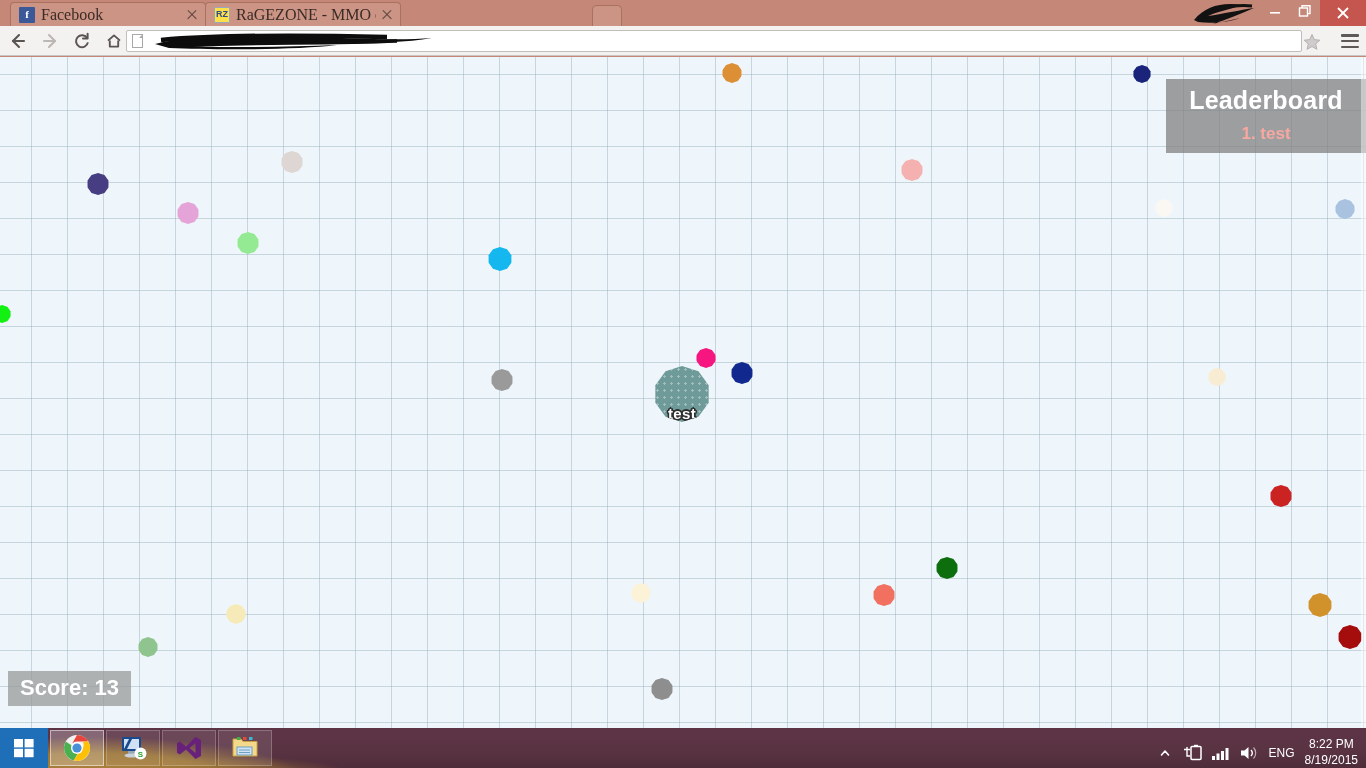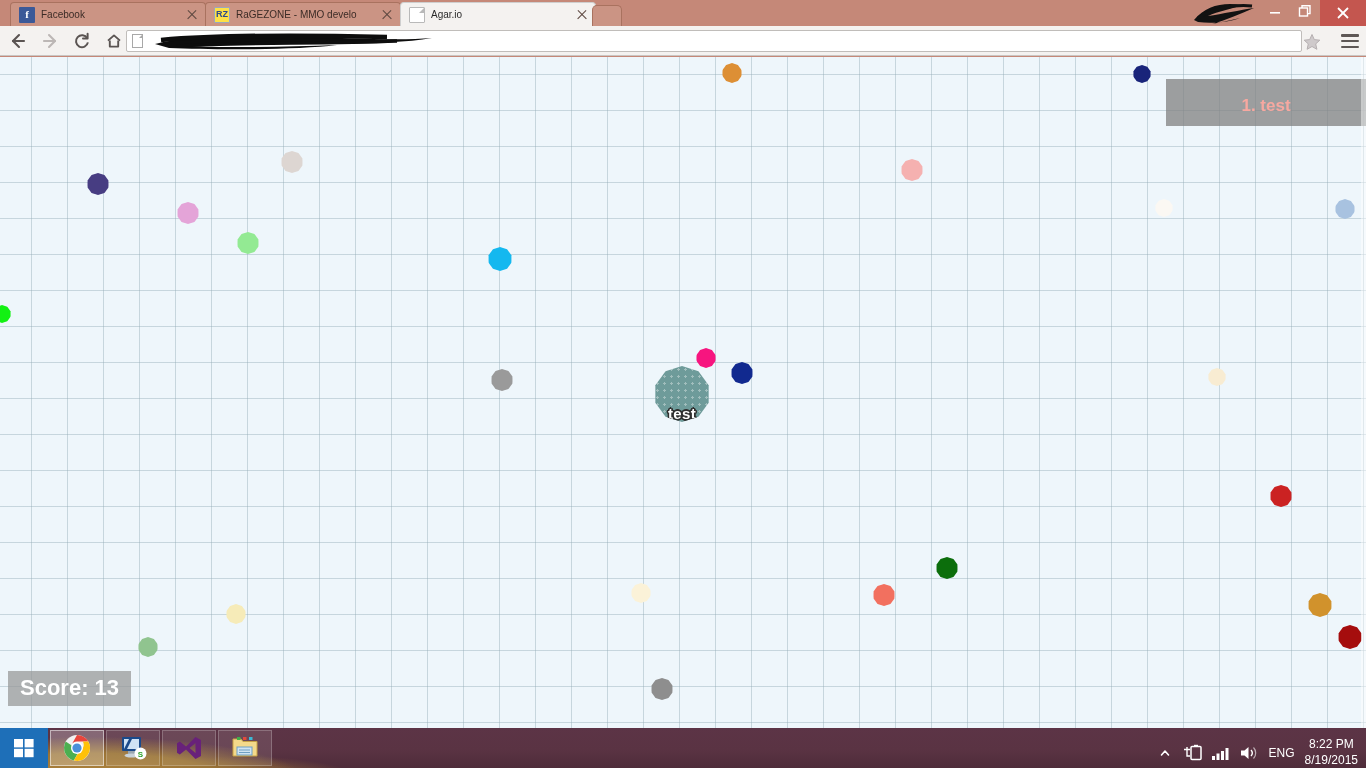--- a/index.html
+++ b/index.html
@@ -46,23 +46,24 @@
   .fav-doc {
     background: #fff;
     border: 1px solid #b9b9b9;
     position: relative;
   }
   .fav-doc::after {
     content: ""; position: absolute; right: 0; top: 0;
     border-left: 5px solid transparent; border-bottom: 5px solid #b9b9b9;
   }
   .tab-title {
-    font-size: 10px; color: #3b2b26;
+    font-size: 16px; color: #3b2b26;
     white-space: nowrap; overflow: hidden;
     flex: 1 1 auto;
+    font-family: Liberation Serif, serif;
   }
   .tab.active .tab-title { color: #2a2a2a; }
   .tab-close {
     width: 14px; height: 14px; flex: 0 0 14px;
     margin-left: 4px;
     position: relative; cursor: pointer;
   }
   .tab-close::before, .tab-close::after {
     content: ""; position: absolute; left: 1px; top: 6px;
     width: 12px; height: 1.4px; background: #5c463f;
@@ -270,25 +271,20 @@
       <span class="tab-title">Facebook</span>
       <span class="tab-close"></span>
     </div>
 
     <div class="tab inactive" style="left:205px;width:196px;">
       <span class="tab-favicon fav-rz">RZ</span>
       <span class="tab-title">RaGEZONE - MMO develo</span>
       <span class="tab-close"></span>
     </div>
 
-    <div class="tab active" style="left:400px;width:196px;">
-      <span class="tab-favicon fav-doc"></span>
-      <span class="tab-title">Agar.io</span>
-      <span class="tab-close"></span>
-    </div>
 
     <div id="newtab-button"></div>
 
     <div id="win-controls">
       <div class="win-btn">
         <svg width="12" height="12" viewBox="0 0 12 12">
             <rect x="1" y="7" width="10" height="1.6" fill="#ffffff"></rect>
           </svg>
       </div>
       <div class="win-btn">
@@ -386,20 +382,21 @@
         <div class="cell" style="left: 1338px; top: 568px; width: 24px; height: 24px; background: rgb(165, 13, 13);"></div>
         <div class="cell" style="left: 138px; top: 580px; width: 20px; height: 20px; background: rgb(144, 196, 143);"></div>
         <div class="cell" style="left: 651px; top: 621px; width: 22px; height: 22px; background: rgb(142, 142, 142);"></div>
       </div>
 
     <div id="player-cell" style="left: 654px; top: 309px; width: 56px; height: 56px; background-color: rgb(110, 155, 154);">
       <span id="player-cell-name">test</span>
     </div>
 
     <div id="leaderboard">
+      <div id="leaderboard-title">Leaderboard</div>
       <div class="leaderboard-entry">1. test</div>
     </div>
 
     <div id="score-box">
       <span id="score-text">Score: 13</span>
     </div>
 
     <div id="right-scrollbar"></div>
   </div>
 </div>

